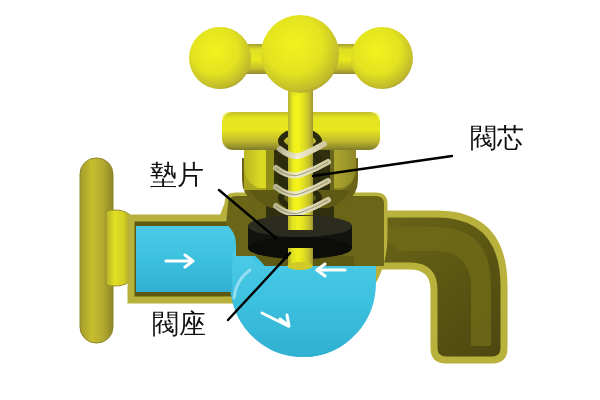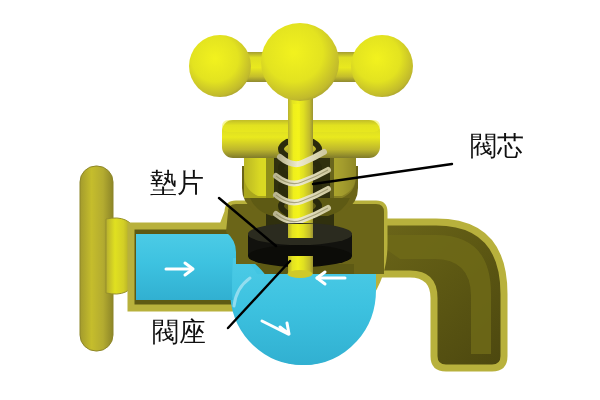--- a/index.html
+++ b/index.html
@@ -10,21 +10,21 @@
   body {
     width: 600px;
     height: 400px;
     position: relative;
     overflow: hidden;
     font-family: "DejaVu Sans", "Liberation Sans", sans-serif;
   }
   #diagram-root {
     position: absolute;
     left: 0;
-    top: 16px;
+    top: 8px;
     width: 600px;
     height: 348px;
     background: #ffffff;
   }
   svg.faucet {
     display: block;
     width: 600px;
     height: 400px;
   }
   .label-text {

